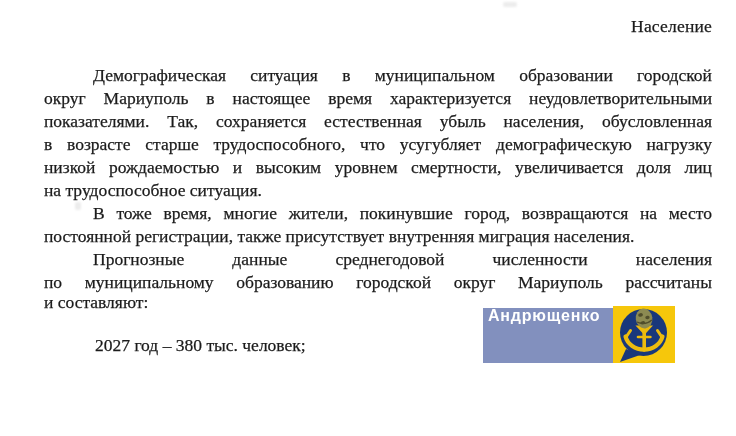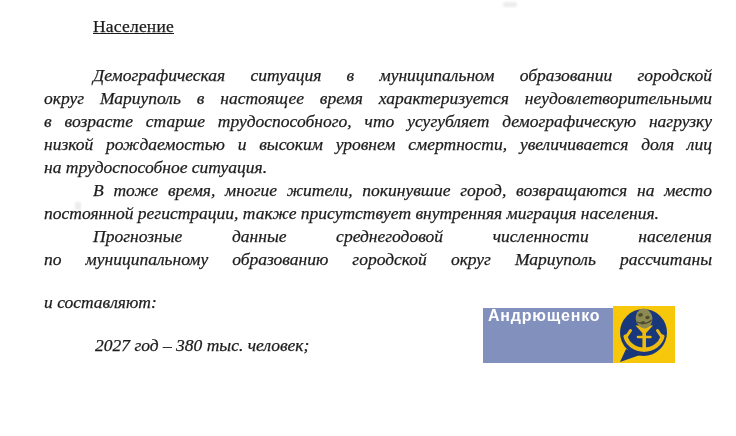--- a/index.html
+++ b/index.html
@@ -2,23 +2,23 @@
 <html><head>
 <meta charset="utf-8">
 <style>
   html,body{margin:0;padding:0;}
   body{width:736px;height:436px;background:#ffffff;overflow:hidden;position:relative;
        font-family:"Liberation Serif","DejaVu Serif",serif;color:#1c1c1c;}
   .page{position:absolute;inset:0;}
 
   
   .doc-title{position:absolute;left:93px;width:619px;top:14px;line-height:24px;
-             font-size:17.5px;text-align:left;letter-spacing:.2px;text-decoration:underline;
+             font-size:17.5px;text-align:right;letter-spacing:.2px;
              -webkit-text-stroke:.25px #1c1c1c;}
-  .flow{position:absolute;left:44px;width:668px;font-size:17.5px;font-style:italic;
+  .flow{position:absolute;left:44px;width:668px;font-size:17.5px;
         -webkit-text-stroke:.25px #1c1c1c;}
   #flow-a{top:64px;line-height:23px;}
   #flow-b{top:290px;line-height:24px;}
   #flow-c{top:333px;line-height:24px;padding-left:51px;box-sizing:border-box;}
   .tline{white-space:nowrap;}
   .jline{white-space:normal;text-align:justify;text-align-last:justify;}
   .lline{text-align:left;}
   .indent{text-indent:49px;}
 
   
@@ -40,20 +40,21 @@
 </head>
 <body style="--panel-blue: rgba(99,116,174,0.8); --logo-yellow: #F6C70B;">
 
 <div class="page">
 
   <div class="doc-title">Население</div>
 
   <div class="flow" id="flow-a">
       <div class="tline jline indent">Демографическая ситуация в муниципальном образовании городской</div>
       <div class="tline jline">округ Мариуполь в настоящее время характеризуется неудовлетворительными</div>
+      <div class="tline jline">показателями. Так, сохраняется естественная убыль населения, обусловленная</div>
       <div class="tline jline">в возрасте старше трудоспособного, что усугубляет демографическую нагрузку</div>
       <div class="tline jline">низкой рождаемостью и высоким уровнем смертности, увеличивается доля лиц</div>
       <div class="tline lline">на трудоспособное ситуация.</div>
       <div class="tline jline indent">В тоже время, многие жители, покинувшие город, возвращаются на место</div>
       <div class="tline lline">постоянной регистрации, также присутствует внутренняя миграция населения.</div>
       <div class="tline jline indent">Прогнозные данные среднегодовой численности населения</div>
       <div class="tline jline">по муниципальному образованию городской округ Мариуполь рассчитаны</div>
     </div>
   <div class="flow" id="flow-b">
       <div class="tline lline">и составляют:</div>

